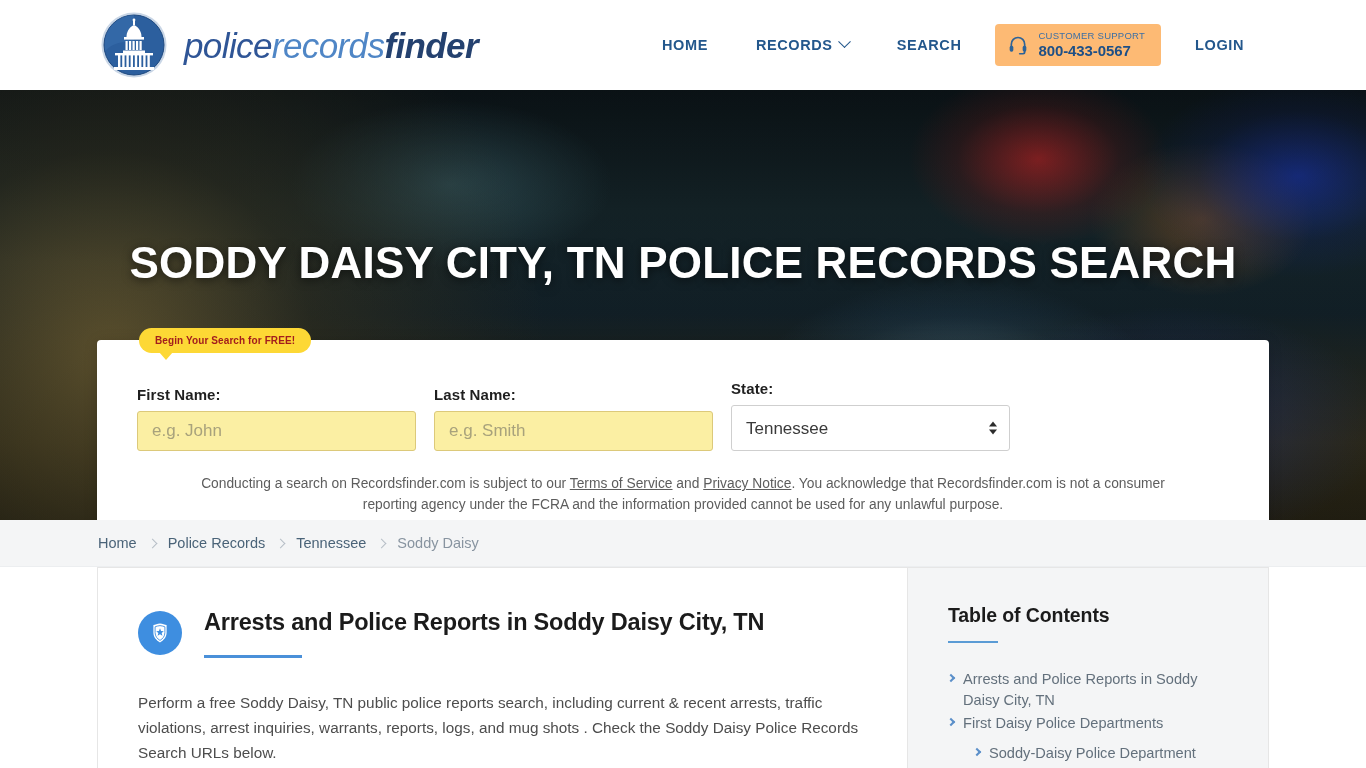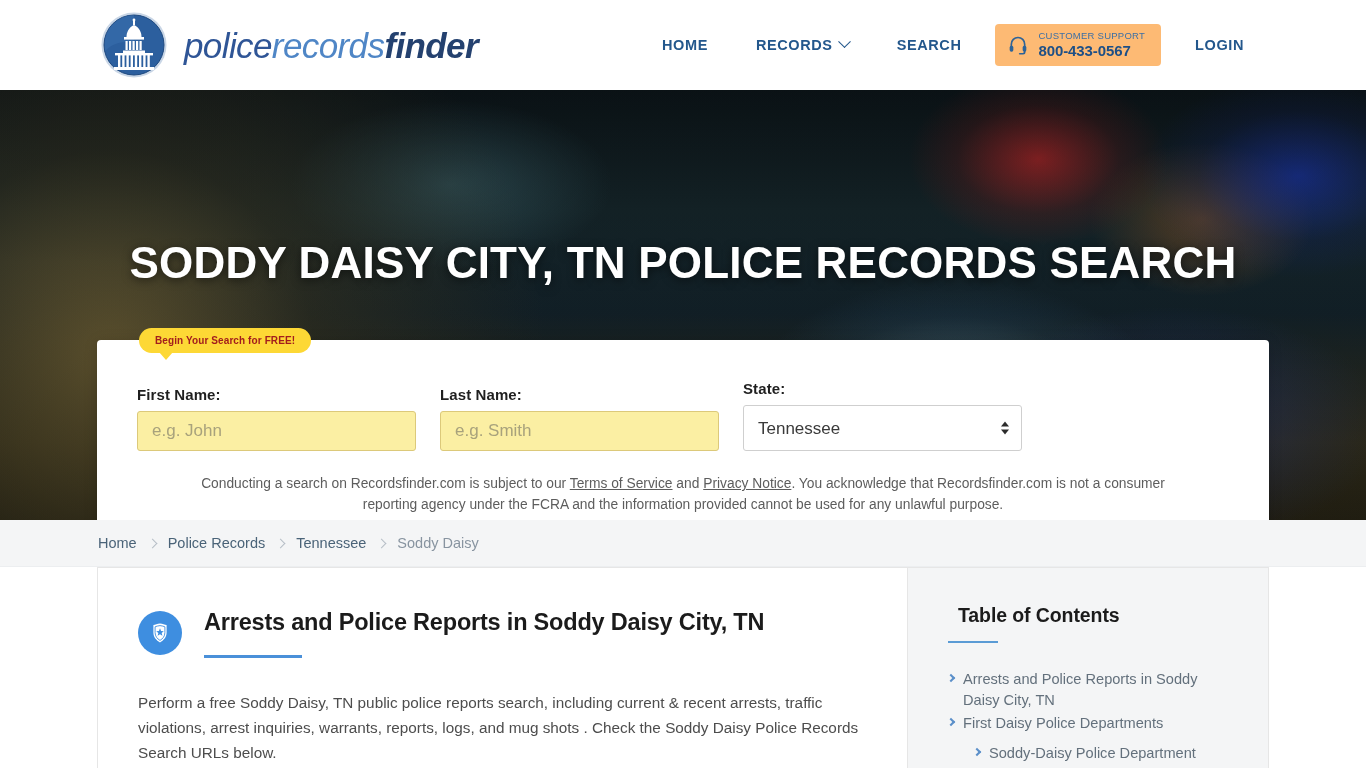--- a/index.html
+++ b/index.html
@@ -184,21 +184,21 @@
     bottom: -7px;
     width: 0; height: 0;
     border-left: 7px solid transparent;
     border-right: 7px solid transparent;
     border-top: 8px solid #fdd835;
   }
 
   .form-row {
     display: flex;
     align-items: flex-end;
-    gap: 24px;
+    gap: 18px;
     margin-top: 14px;
   }
   .field { display: flex; flex-direction: column; }
   .field-fn { width: 279px; }
   .field-ln { width: 279px; }
   .field-st { width: 279px; }
 
   .field-label {
     font-size: 15px;
     font-weight: 700;
@@ -369,21 +369,20 @@
     border: 1px solid #e6e6e6;
     border-left: none;
     border-bottom: none;
     padding: 36px 32px 0 40px;
   }
   .toc-title {
     font-size: 19.5px;
     font-weight: 700;
     color: #1b1b1b;
     letter-spacing: -0.1px;
-    margin-left: 10px;
   }
   .toc-rule {
     width: 50px;
     height: 2px;
     background: #5a9bd5;
     margin-top: 14px;
   }
   .toc-list {
     list-style: none;
     margin-top: 26px;

